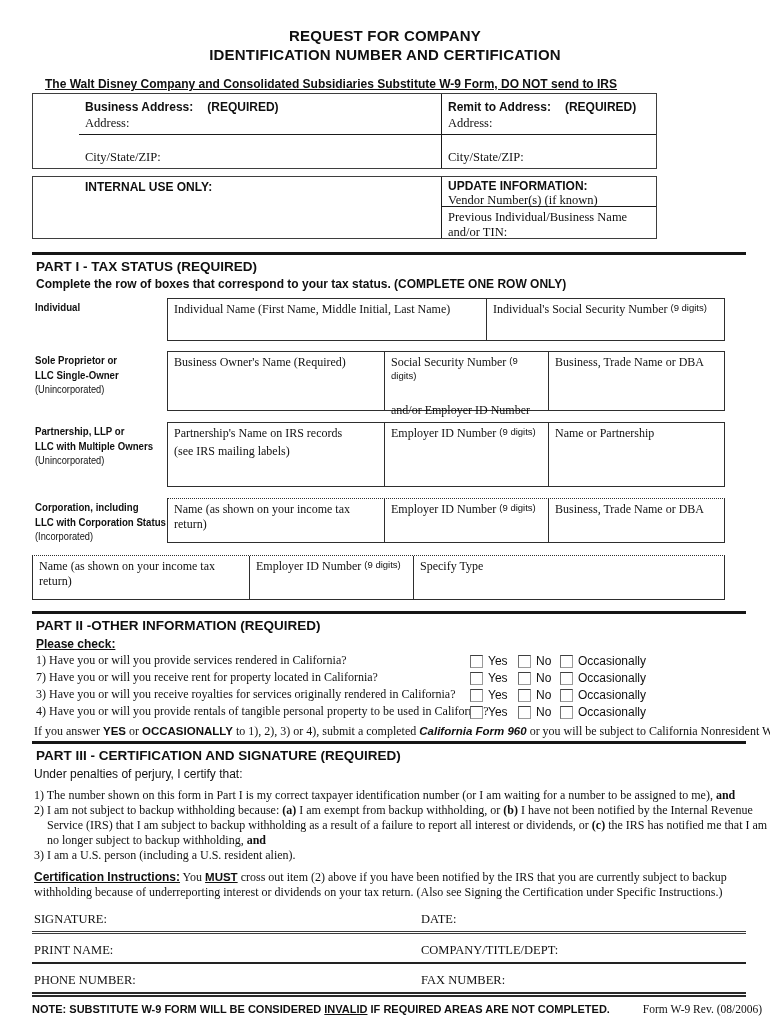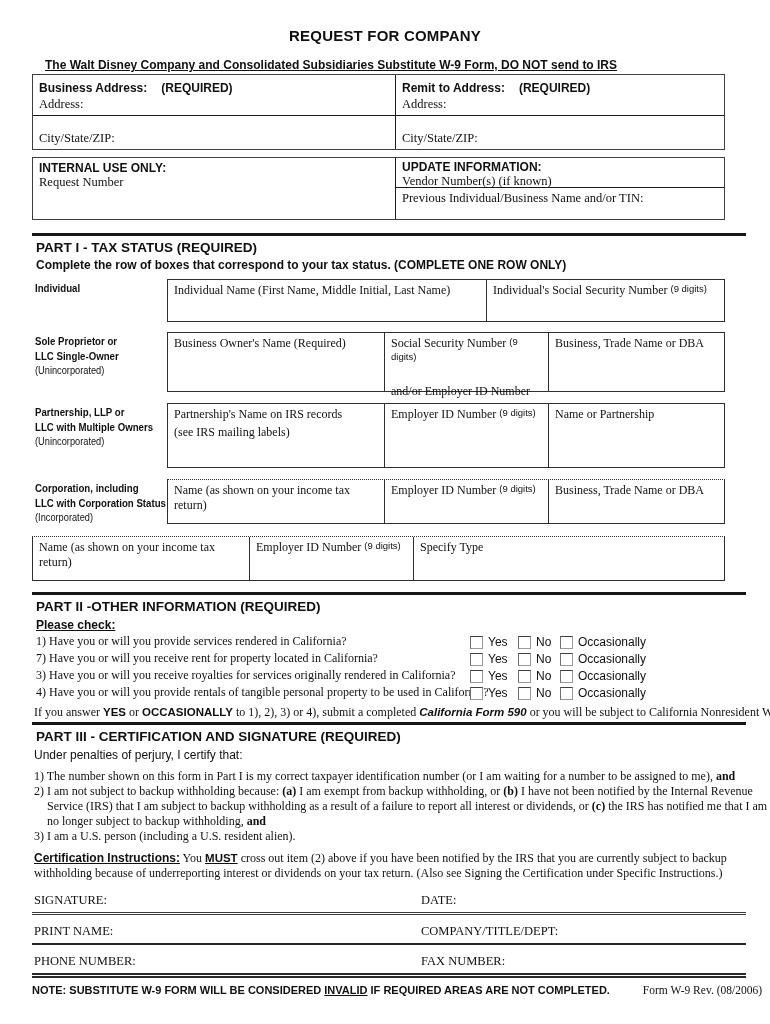--- a/index.html
+++ b/index.html
@@ -6,22 +6,22 @@
   .page{position:relative;width:770px;height:1024px;background:#fff;box-sizing:border-box;
         padding:26px 8px 0 32px;font-family:"Liberation Serif",serif;color:#101010;overflow:hidden;}
 
   
   .title-wrap{width:706px;text-align:center;font-family:"Liberation Sans",sans-serif;
               font-weight:bold;font-size:15px;line-height:19px;letter-spacing:.2px;}
   .subtitle{margin:13px 0 2px 13px;font:bold 12px/14px "Liberation Sans",sans-serif;
             text-decoration:underline;}
 
   
-  .grid-table{width:693px;border:1.5px solid #3e3e3e;display:grid;grid-template-columns:363px 1fr;
-              box-sizing:border-box;}
+  .grid-table{width:625px;border:1.5px solid #3e3e3e;display:grid;grid-template-columns:363px 1fr;
+              box-sizing:border-box;padding-left:46px;}
   .cell{box-sizing:border-box;padding:3px 6px;}
   .bdr-r{border-right:1px solid #1a1a1a;}
   .bdr-b{border-bottom:1px solid #1a1a1a;}
   .at-top{height:41px;display:flex;flex-direction:column;justify-content:space-between;}
   .at-bot{height:33px;display:flex;align-items:flex-end;}
   .hd{font:bold 12px/14px "Liberation Sans",sans-serif;}
   .req{font:bold 12px/14px "Liberation Sans",sans-serif;margin-left:10px;}
   .slabel{font-size:12.5px;line-height:15px;}
 
   .int-table{margin-top:7px;grid-template-rows:30px 31px;}
@@ -88,20 +88,21 @@
   .inv{text-decoration:underline;}
   .form-rev{font-size:11.5px;}
 </style>
 </head>
 <body>
 
 <div class="page">
 
   <div class="title-wrap">
     <div>REQUEST FOR COMPANY</div>
+    <div>IDENTIFICATION NUMBER AND CERTIFICATION</div>
   </div>
 
   <div class="subtitle">The Walt Disney Company and Consolidated Subsidiaries Substitute W-9 Form, DO NOT send to IRS</div>
 
   <div class="grid-table">
     <div class="cell at-top bdr-r bdr-b">
       <div>
         <span class="hd">Business Address:</span>
         <span class="req">(REQUIRED)</span>
       </div>
@@ -118,21 +119,20 @@
       <div class="slabel">City/State/ZIP:</div>
     </div>
     <div class="cell at-bot">
       <div class="slabel">City/State/ZIP:</div>
     </div>
   </div>
 
   <div class="grid-table int-table">
     <div class="cell it-left bdr-r">
       <div class="hd">INTERNAL USE ONLY:</div>
-      <div class="slabel">Request Number</div>
     </div>
     <div class="cell it-r1 bdr-b">
       <div class="hd">UPDATE INFORMATION:</div>
       <div class="slabel">Vendor Number(s) (if known)</div>
     </div>
     <div class="cell">
       <div class="slabel">Previous Individual/Business Name and/or TIN:</div>
     </div>
   </div>
 
@@ -298,21 +298,21 @@
           <span class="opt-lbl">No</span>
         </div>
       <div class="opt">
           <span class="cb"></span>
           <span class="opt-lbl">Occasionally</span>
         </div>
     </div>
   </div>
 
   <div class="p2-foot">
-    <span>If you answer </span><span class="sb">YES</span><span> or </span><span class="sb">OCCASIONALLY</span><span> to 1), 2), 3) or 4), submit a completed </span><span class="fi">California Form 590</span><span> or you will be subject to California Nonresident Withholding.</span>
+    <span>If you answer </span><span class="sb">YES</span><span> or </span><span class="sb">OCCASIONALLY</span><span> to 1), 2), 3) or 4), submit a completed </span><span class="fi">California Form 960</span><span> or you will be subject to California Nonresident Withholding.</span>
   </div>
 
   <div class="rule rule-3"></div>
 
   <div class="p-head">PART III - CERTIFICATION AND SIGNATURE (REQUIRED)</div>
   <div class="p3-intro">Under penalties of perjury, I certify that:</div>
 
   <div class="p3-item mt6">
     <span>1) The number shown on this form in Part I is my correct taxpayer identification number (or I am waiting for a number to be assigned to me), </span><b>and</b>
   </div>

